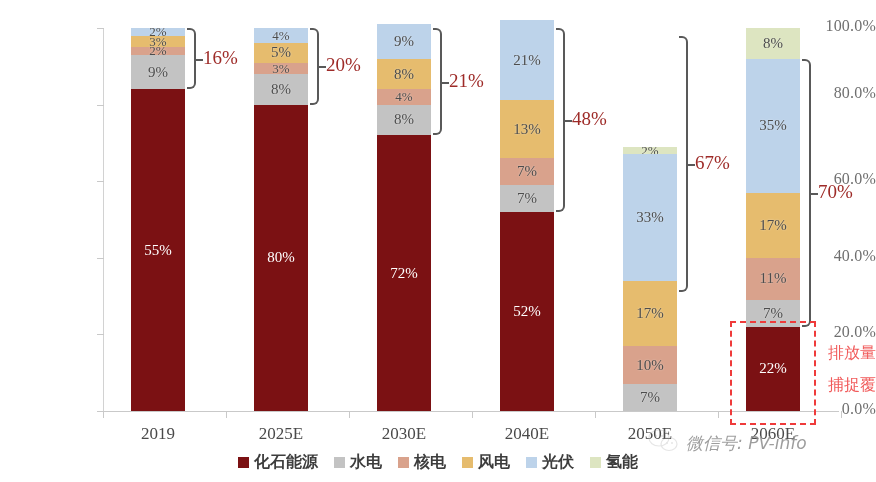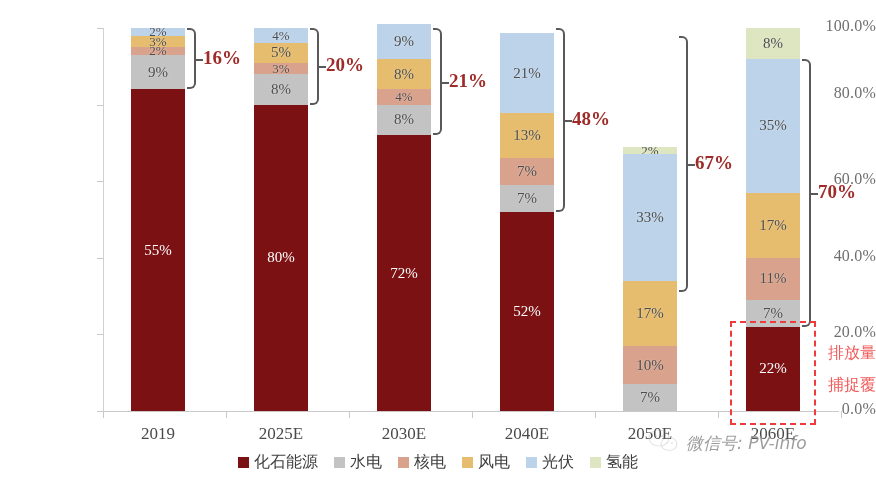--- a/index.html
+++ b/index.html
@@ -108,21 +108,21 @@
   }
   .bracket-nub {
     position: absolute;
     width: 7px;
     height: 2px;
     background: #595959;
   }
   .bracket-label {
     position: absolute;
     font-size: 19px;
-    font-weight: bold;
+    font-weight: normal;
     color: #9e2b28;
     white-space: nowrap;
   }
 
   
   .dashed-box {
     position: absolute;
     border: 2px dashed #ef3b3b;
     box-sizing: border-box;
   }
@@ -154,20 +154,21 @@
   .legend-swatch {
     width: 11px;
     height: 11px;
     display: block;
   }
   .legend-text {
     font-size: 16px;
     color: #3d3d3d;
     font-family: "DejaVu Sans", "Liberation Sans", sans-serif;
     white-space: nowrap;
+    font-weight: bold;
   }
 
   
   .watermark {
     position: absolute;
     left: 686px;
     top: 432px;
     font-size: 17px;
     color: #8d8d8d;
     font-family: "DejaVu Sans", "Liberation Sans", sans-serif;
@@ -255,21 +256,21 @@
           <span class="seg-label">8%</span>
         </div>
         <div class="seg" style="height: 275.76px; background: rgb(123, 17, 19);">
           <span class="seg-label light">72%</span>
         </div>
       </div>
       <div class="bar" style="left: 500px; width: 54px; bottom: 71px;">
         <div class="seg" style="height: 80.43px; background: rgb(189, 211, 234);">
           <span class="seg-label">21%</span>
         </div>
-        <div class="seg" style="height: 45px; background: rgb(230, 188, 110);">
+        <div class="seg" style="height: 58px; background: rgb(230, 188, 110);">
           <span class="seg-label">13%</span>
         </div>
         <div class="seg" style="height: 26.81px; background: rgb(217, 162, 140);">
           <span class="seg-label">7%</span>
         </div>
         <div class="seg" style="height: 26.81px; background: rgb(195, 195, 195);">
           <span class="seg-label">7%</span>
         </div>
         <div class="seg" style="height: 199.16px; background: rgb(123, 17, 19);">
           <span class="seg-label light">52%</span>

